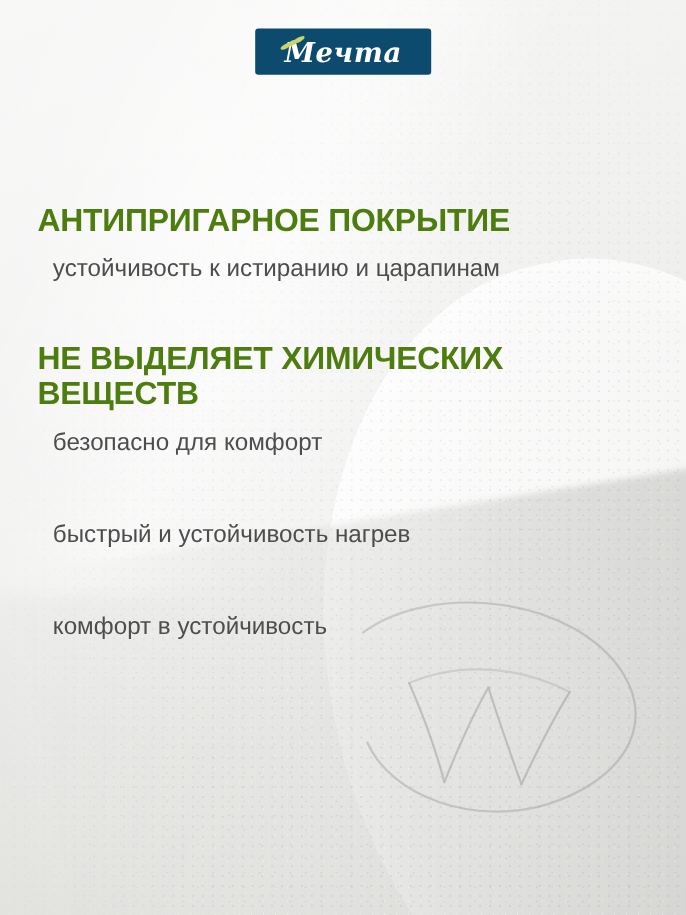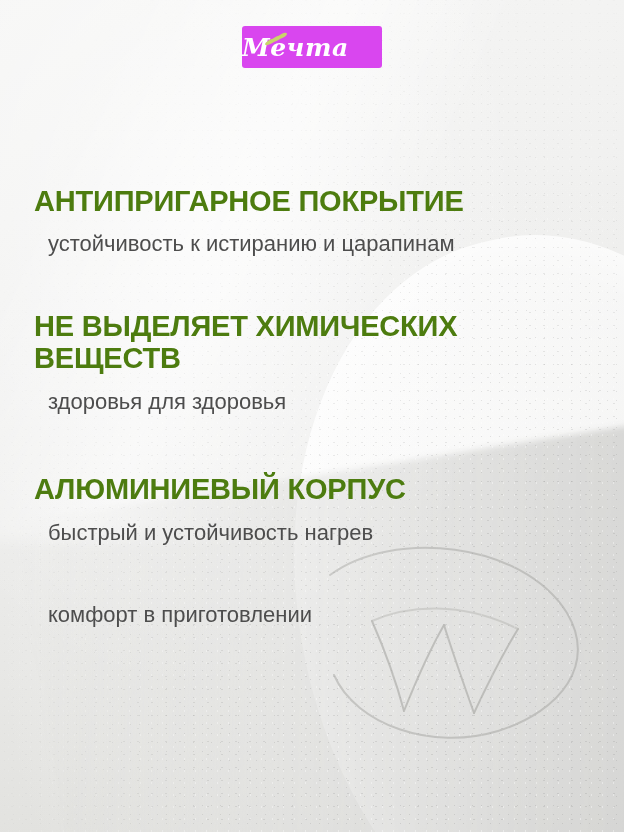--- a/index.html
+++ b/index.html
@@ -87,27 +87,27 @@
     background: radial-gradient(ellipse at 30% 25%, rgba(255,255,255,0.55) 0%, rgba(255,255,255,0.0) 55%);
     pointer-events: none;
   }
 
   
   .logo {
     position: absolute;
     top: 26px;
     left: 50%;
     transform: translateX(-50%);
-    width: 140px;
+    width: 160px;
     height: 42px;
-    background: #d946ef;
+    background: #0c4a6e;
     border-radius: 3px;
     display: flex;
     align-items: center;
-    justify-content: flex-start;
+    justify-content: center;
   }
   .logo-text {
     color: #ffffff;
     font-family: "DejaVu Serif", serif;
     font-style: italic;
     font-weight: bold;
     font-size: 25px;
     letter-spacing: 0.5px;
     line-height: 1;
     white-space: nowrap;
@@ -190,26 +190,25 @@
 
   <div class="features">
 
     <div class="feature f1">
       <p class="feature-title">АНТИПРИГАРНОЕ ПОКРЫТИЕ</p>
       <p class="feature-sub">устойчивость к истиранию и царапинам</p>
     </div>
 
     <div class="feature f2">
       <p class="feature-title">НЕ ВЫДЕЛЯЕТ ХИМИЧЕСКИХ ВЕЩЕСТВ</p>
-      <p class="feature-sub">здоровья для здоровья</p>
+      <p class="feature-sub">безопасно для комфорт</p>
     </div>
 
     <div class="feature f3">
-      <p class="feature-title">АЛЮМИНИЕВЫЙ КОРПУС</p>
       <p class="feature-sub">быстрый и устойчивость нагрев</p>
     </div>
 
     <div class="feature">
-      <p class="feature-sub">комфорт в приготовлении</p>
+      <p class="feature-sub">комфорт в устойчивость</p>
     </div>
 
   </div>
 </div>
 
 </body></html>

